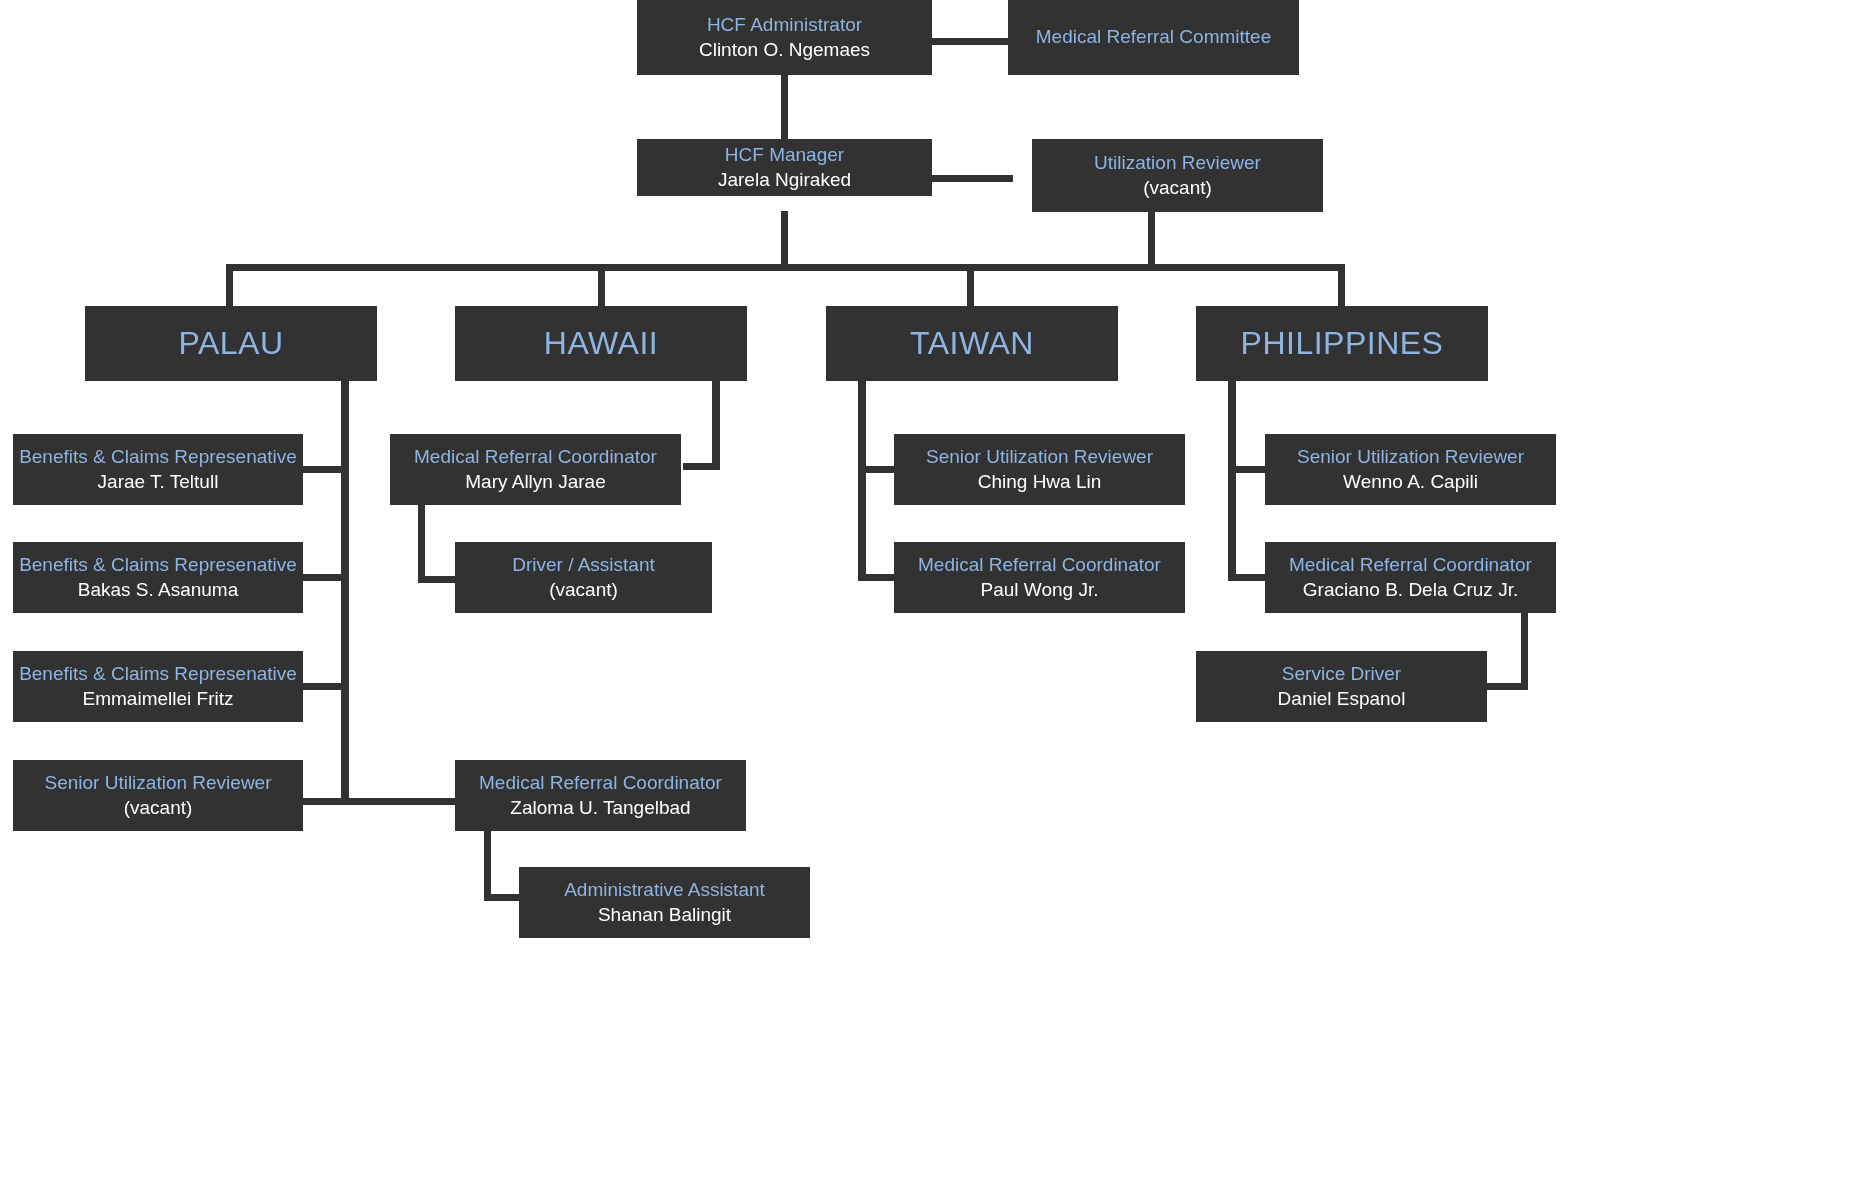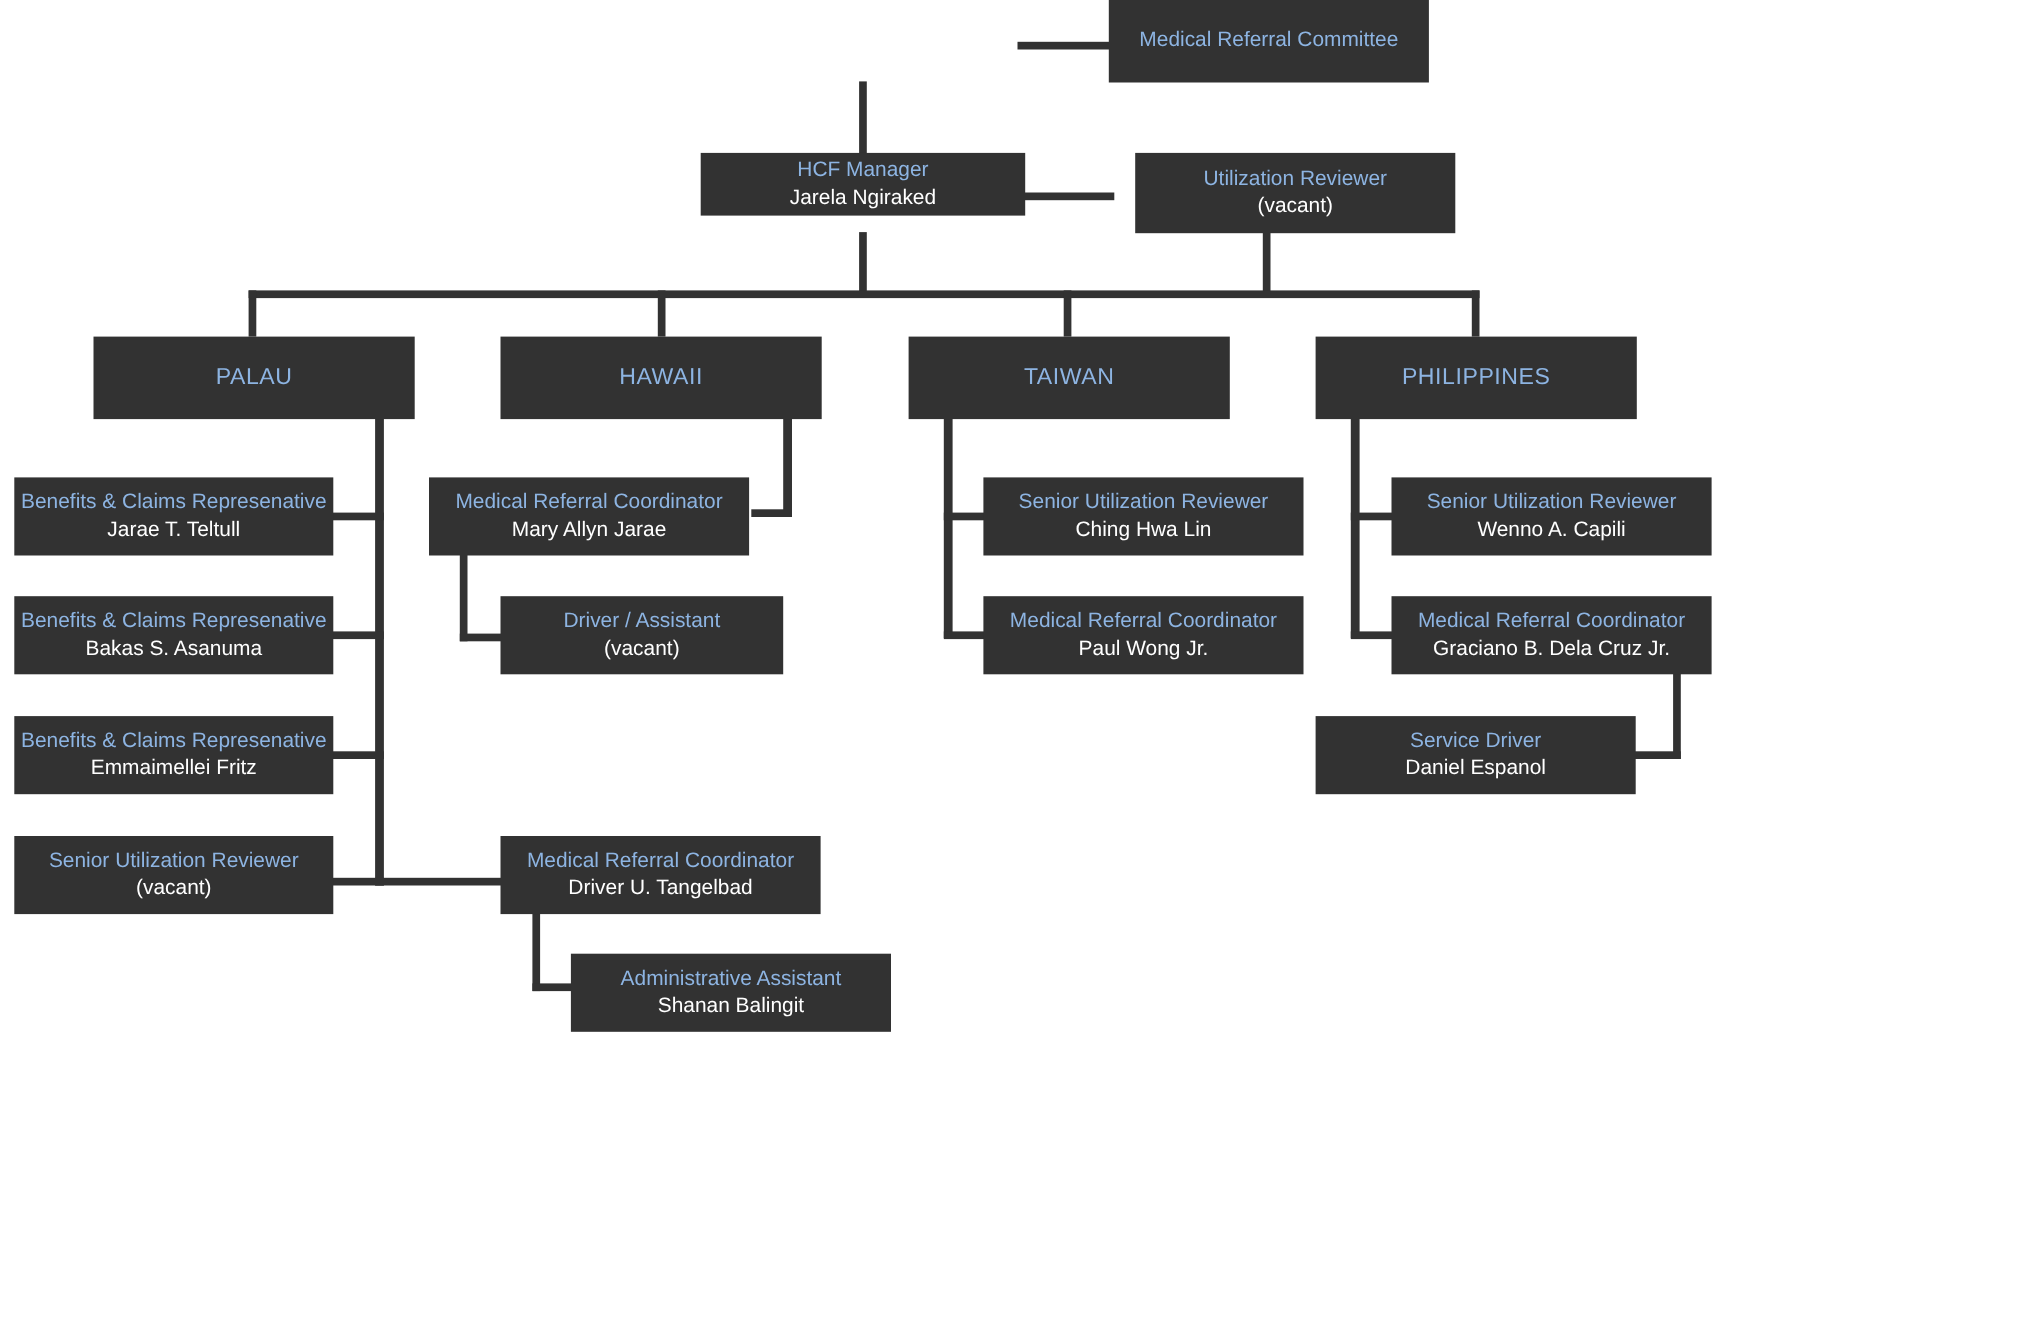--- a/index.html
+++ b/index.html
@@ -39,21 +39,21 @@
   .node .person {
     color: #ffffff;
     font-size: 19px;
     white-space: nowrap;
   }
   .node.region {
     justify-content: center;
   }
   .node.region .title {
     color: #8db4e2;
-    font-size: 21px;
+    font-size: 32px;
     letter-spacing: 0.5px;
   }
   .node.committee {
     justify-content: center;
   }
   
   .ln {
     position: absolute;
     background: #323232;
     z-index: 1;
@@ -100,20 +100,24 @@
   <div class="ln" style="left:858px; top:466px; width:40px; height:7px;"></div>
   <div class="ln" style="left:858px; top:574px; width:40px; height:7px;"></div>
 
   <div class="ln" style="left:1228px; top:380px; width:8px; height:200px;"></div>
   <div class="ln" style="left:1228px; top:466px; width:42px; height:7px;"></div>
   <div class="ln" style="left:1228px; top:574px; width:42px; height:7px;"></div>
 
   <div class="ln" style="left:1521px; top:610px; width:7px; height:80px;"></div>
   <div class="ln" style="left:1480px; top:683px; width:48px; height:7px;"></div>
 
+  <div class="node" style="left:637px; top:0px; width:295px; height:75px;">
+    <span class="title">HCF Administrator</span>
+    <span class="person">Clinton O. Ngemaes</span>
+  </div>
 
   <div class="node committee" style="left:1008px; top:0px; width:291px; height:75px;">
     <span class="title">Medical Referral Committee</span>
   </div>
 
   <div class="node" style="left:637px; top:139px; width:295px; height:57px;">
     <span class="title">HCF Manager</span>
     <span class="person">Jarela Ngiraked</span>
   </div>
 
@@ -153,21 +157,21 @@
     <span class="person">Emmaimellei Fritz</span>
   </div>
 
   <div class="node" style="left:13px; top:760px; width:290px; height:71px;">
     <span class="title">Senior Utilization Reviewer</span>
     <span class="person">(vacant)</span>
   </div>
 
   <div class="node" style="left:455px; top:760px; width:291px; height:71px;">
     <span class="title">Medical Referral Coordinator</span>
-    <span class="person">Driver U. Tangelbad</span>
+    <span class="person">Zaloma U. Tangelbad</span>
   </div>
 
   <div class="node" style="left:519px; top:867px; width:291px; height:71px;">
     <span class="title">Administrative Assistant</span>
     <span class="person">Shanan Balingit</span>
   </div>
 
   <div class="node" style="left:390px; top:434px; width:291px; height:71px;">
     <span class="title">Medical Referral Coordinator</span>
     <span class="person">Mary Allyn Jarae</span>

